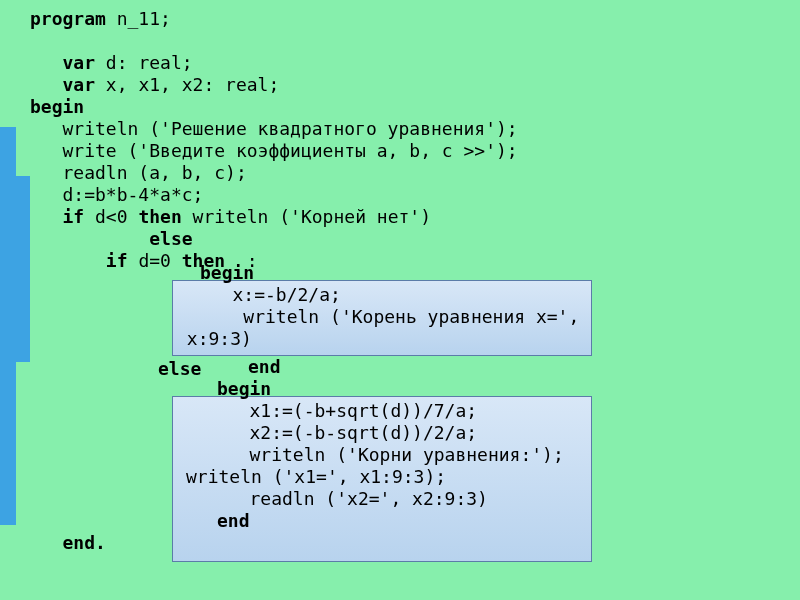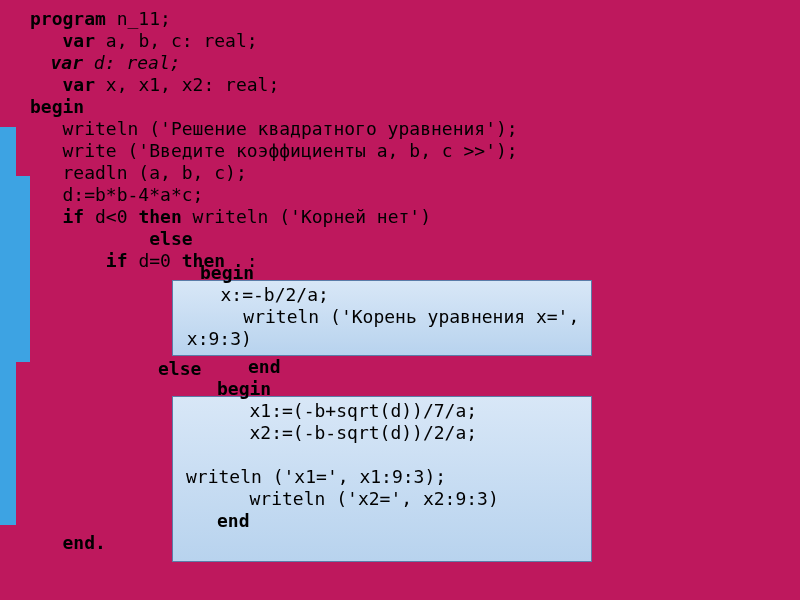--- a/index.html
+++ b/index.html
@@ -8,21 +8,21 @@
     width: 800px;
     height: 600px;
     overflow: hidden;
     font-family: "DejaVu Sans Mono", "Consolas", monospace;
     font-size: 18px;
   }
   .stage {
     position: relative;
     width: 800px;
     height: 600px;
-    background: #be185d;
+    background: #86efac;
   }
   .side-strip {
     position: absolute;
     left: 0;
     top: 176px;
     width: 30px;
     height: 186px;
     background: #3DA3E3;
     z-index: 0;
   }
@@ -52,44 +52,44 @@
 </style>
 </head>
 <body>
 
 <div class="stage">
 
   <div class="side-strip2"></div>
   <div class="side-strip"></div>
 
   <div class="line" style="left:30px; top:8px;"><span class="b">program</span><span> n_11;</span></div>
-  <div class="line" style="left:30px; top:30px;"><span class="b">   var</span><span> a, b, c: real;</span></div>
-  <div class="line" style="left:18px; top:52px;font-style:italic;"><span class="b">   var</span><span> d: real;</span></div>
+  <div class="line" style="left:30px; top:52px;"><span class="b">   var</span><span> d: real;</span></div>
   <div class="line" style="left:30px; top:74px;"><span class="b">   var</span><span> x, x1, x2: real;</span></div>
   <div class="line b" style="left:30px; top:96px;">begin</div>
   <div class="line" style="left:30px; top:118px;text-align:right;">   writeln ('Решение квадратного уравнения');</div>
   <div class="line" style="left:30px; top:140px;">   write ('Введите коэффициенты a, b, c &gt;&gt;');</div>
   <div class="line" style="left:30px; top:162px;">   readln (a, b, c);</div>
   <div class="line" style="left:30px; top:184px;">   d:=b*b-4*a*c;</div>
   <div class="line" style="left:30px; top:206px;"><span class="b">   if</span><span> d&lt;0 </span><span class="b">then</span><span> writeln ('Корней нет')</span></div>
   <div class="line b" style="left:30px; top:228px;">           else</div>
   <div class="line" style="left:30px; top:250px;"><span class="b">       if</span><span> d=0 </span><span class="b">then  </span><span>:</span></div>
 
   <div class="line b" style="left:200px; top:262px;">begin</div>
   <div class="codebox" style="left:172px; top:280px; width:418px; height:74px;"></div>
-  <div class="line" style="left:188px; top:284px;">   x:=-b/2/a;</div>
+  <div class="line" style="left:200px; top:284px;">   x:=-b/2/a;</div>
   <div class="line" style="left:200px; top:306px;">    writeln ('Корень уравнения x=',</div>
   <div class="line" style="left:176px; top:328px;"> x:9:3)</div>
 
   <div class="line b" style="left:248px; top:356px;">end</div>
   <div class="line b" style="left:158px; top:358px;">else</div>
 
   <div class="line b" style="left:217px; top:378px;">begin</div>
   <div class="codebox" style="left:172px; top:396px; width:418px; height:164px;"></div>
   <div class="line" style="left:217px; top:400px;">   x1:=(-b+sqrt(d))/7/a;</div>
   <div class="line" style="left:217px; top:422px;">   x2:=(-b-sqrt(d))/2/a;</div>
+  <div class="line" style="left:217px; top:444px;">   writeln ('Корни уравнения:');</div>
   <div class="line" style="left:186px; top:466px;">writeln ('x1=', x1:9:3);</div>
-  <div class="line" style="left:217px; top:488px;">   writeln ('x2=', x2:9:3)</div>
+  <div class="line" style="left:217px; top:488px;">   readln ('x2=', x2:9:3)</div>
   <div class="line b" style="left:217px; top:510px;">end</div>
 
   <div class="line b" style="left:30px; top:532px;">   end.</div>
 
 </div>
 
 </body></html>

